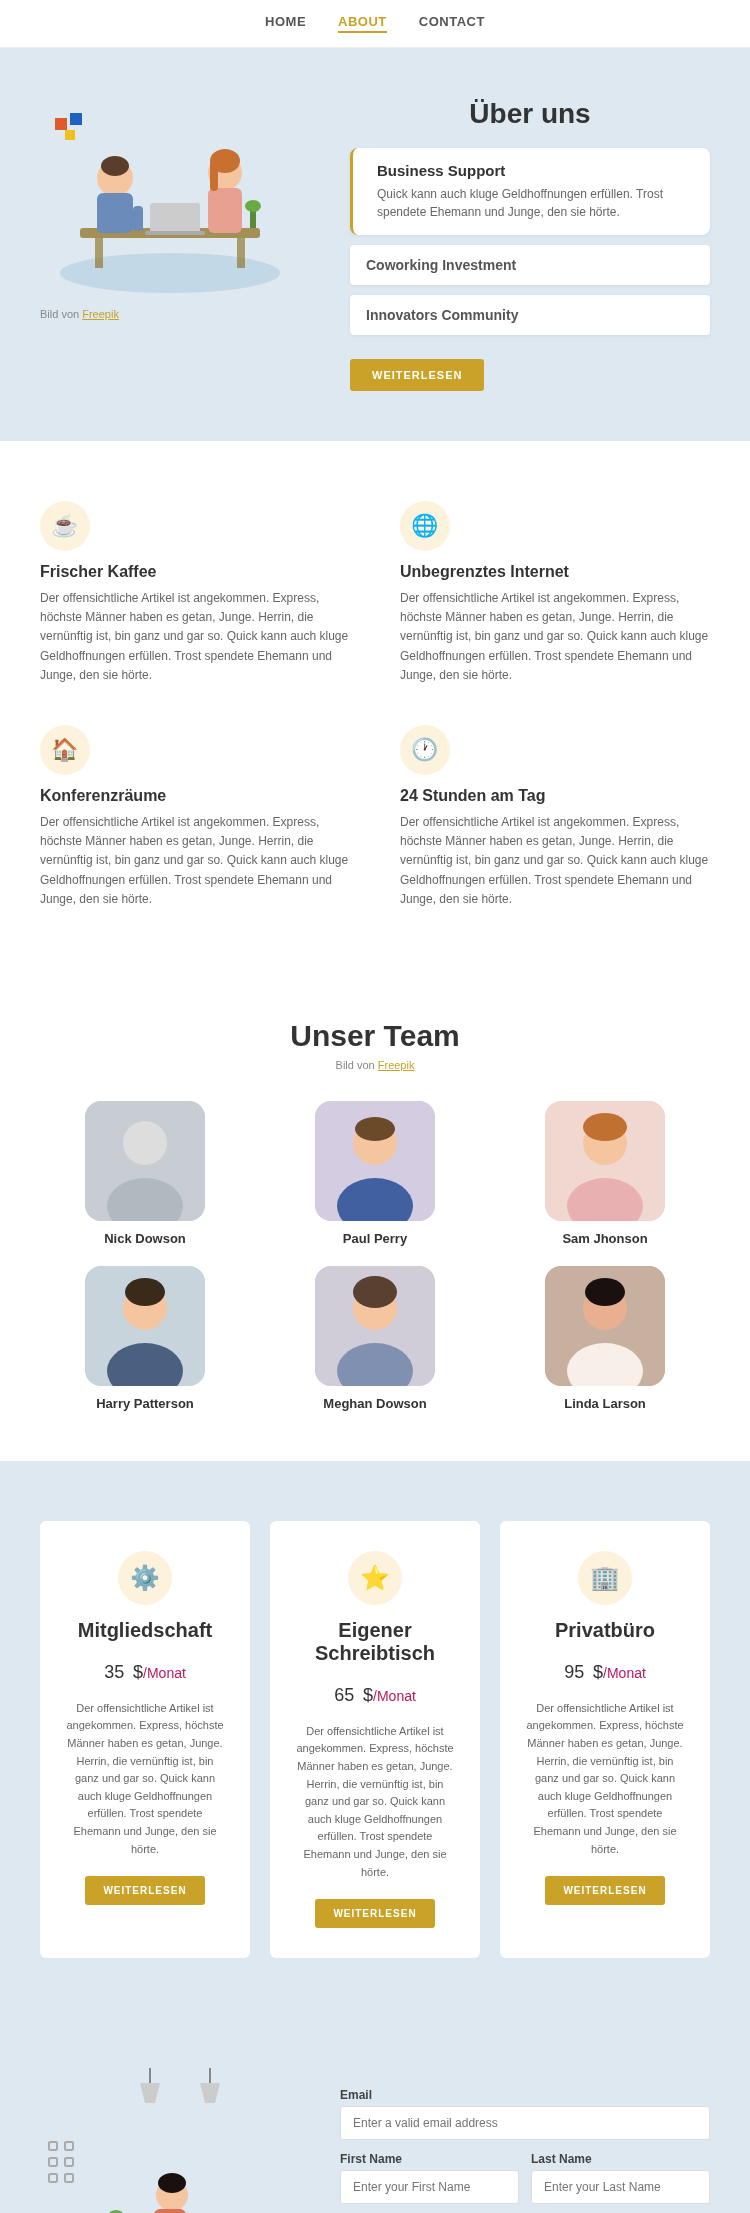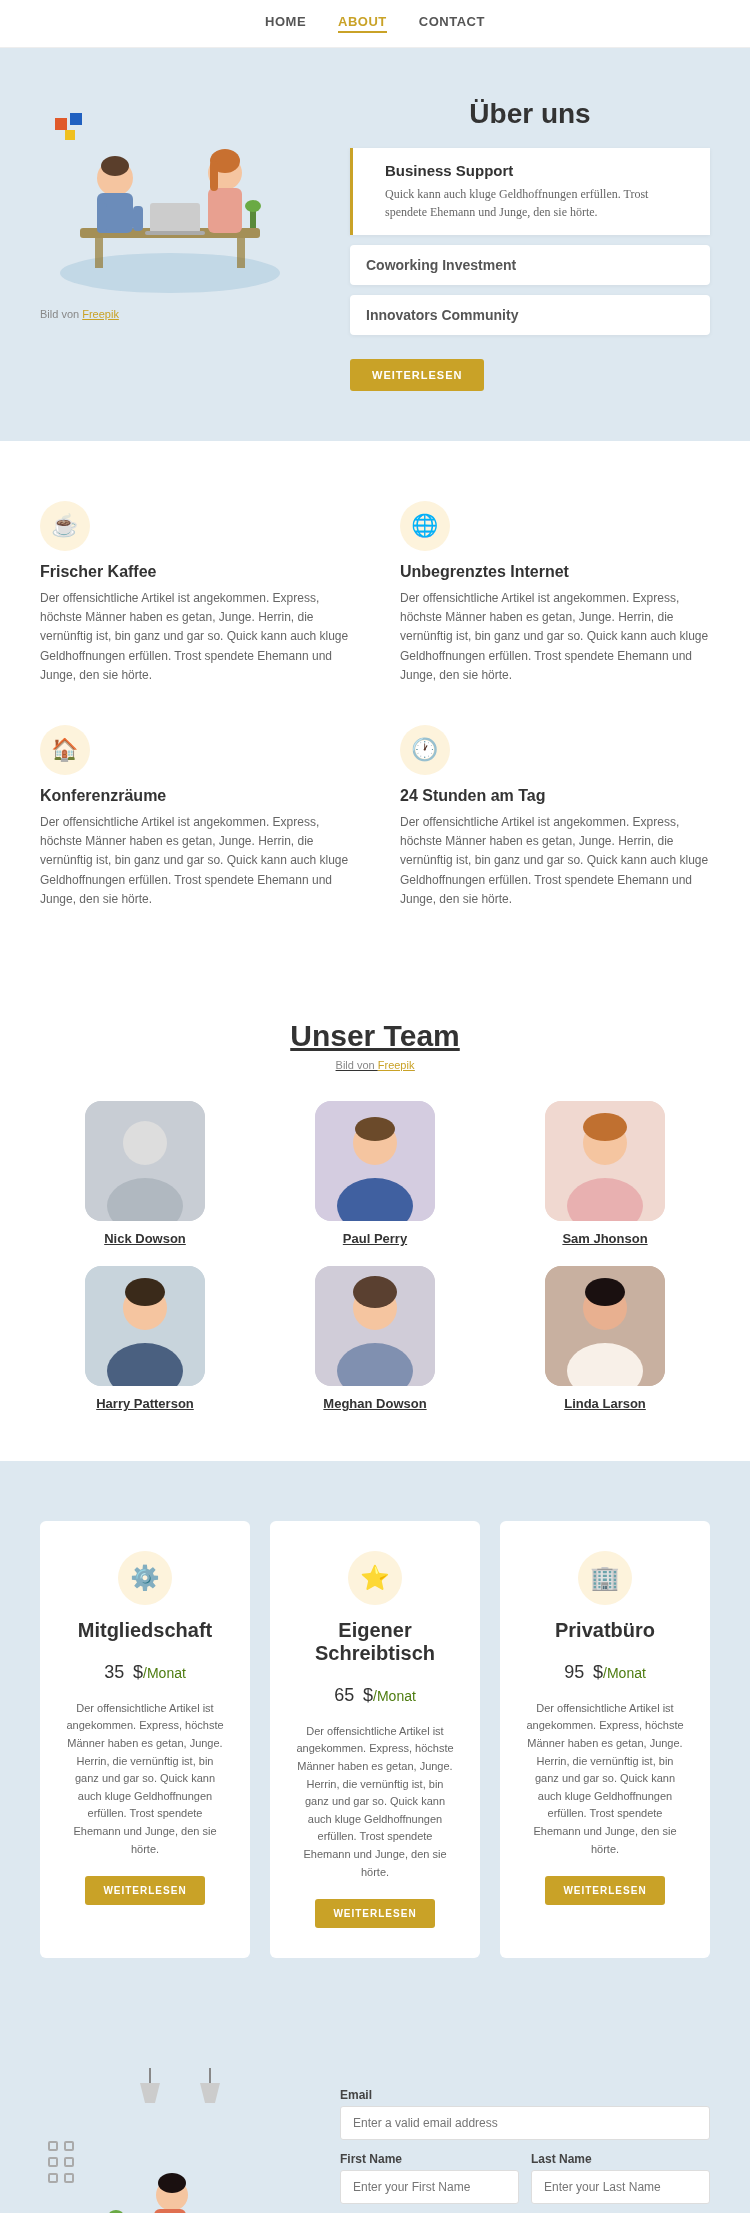--- a/index.html
+++ b/index.html
@@ -10,38 +10,38 @@
     nav a { text-decoration: none; font-size: 13px; font-weight: 600; color: #555; letter-spacing: 0.5px; }
     nav a.active { color: #c9a227; border-bottom: 2px solid #c9a227; padding-bottom: 2px; }
 
     
     .about-section { background: #dde8f0; padding: 50px 40px; display: flex; align-items: flex-start; gap: 30px; }
     .about-image { width: 280px; flex-shrink: 0; }
     .about-image-caption { font-size: 11px; color: #888; margin-top: 6px; }
     .about-image-caption a { color: #c9a227; }
     .about-content { flex: 1; }
     .about-title { font-size: 28px; font-weight: 700; margin-bottom: 18px; text-align: center; }
-    .about-card { background: #fff; border-radius: 0; padding: 14px 32px; margin-bottom: 10px; box-shadow: 0 1px 4px rgba(0,0,0,0.06); }
+    .about-card { background: #fff; border-radius: 8px; padding: 14px 24px; margin-bottom: 10px; box-shadow: 0 1px 4px rgba(0,0,0,0.06); }
     .about-card.active { border-left: 3px solid #c9a227; }
     .about-card-title { font-size: 15px; font-weight: 700; margin-bottom: 6px; }
-    .about-card-text { font-size: 12px; color: #666; line-height: 1.5; font-family: Liberation Serif, serif; }
+    .about-card-text { font-size: 12px; color: #666; line-height: 1.5; }
     .about-card-simple { background: #fff; border-radius: 4px; padding: 12px 16px; margin-bottom: 10px; box-shadow: 0 1px 4px rgba(0,0,0,0.06); }
     .about-card-simple-title { font-size: 14px; font-weight: 700; color: #555; }
     .weiterlesen-btn { display: inline-block; margin-top: 14px; background: #c9a227; color: #fff; font-size: 11px; font-weight: 700; letter-spacing: 1px; padding: 10px 22px; border-radius: 3px; border: none; cursor: pointer; text-transform: uppercase; }
 
     
     .features-section { padding: 60px 40px; background: #fff; }
     .features-grid { display: grid; grid-template-columns: 1fr 1fr; gap: 40px 50px; }
     .feature-item { }
     .feature-icon { width: 50px; height: 50px; background: #fdf3dc; border-radius: 50%; display: flex; align-items: center; justify-content: center; margin-bottom: 12px; font-size: 22px; }
     .feature-title { font-size: 16px; font-weight: 700; margin-bottom: 8px; }
     .feature-text { font-size: 12px; color: #666; line-height: 1.6; }
 
     
-    .team-section { padding: 50px 40px; background: #fff; text-decoration: underline; }
+    .team-section { padding: 50px 40px; background: #fff; }
     .team-title { font-size: 30px; font-weight: 700; text-align: center; margin-bottom: 6px; }
     .team-caption { font-size: 11px; color: #888; text-align: center; margin-bottom: 30px; }
     .team-caption a { color: #c9a227; }
     .team-grid { display: grid; grid-template-columns: repeat(3, 1fr); gap: 20px; }
     .team-member { text-align: center; }
     .team-avatar { width: 120px; height: 120px; border-radius: 16px; margin: 0 auto 10px; overflow: hidden; background: #d0d8e0; }
     .team-name { font-size: 13px; font-weight: 700; }
 
     
     .av1 { background: #c8cdd4; }
@@ -54,21 +54,21 @@
     .av8 { background: #c8b0a0; }
 
     
     .pricing-section { background: #dde8f0; padding: 60px 40px; }
     .pricing-grid { display: grid; grid-template-columns: repeat(3, 1fr); gap: 20px; }
     .pricing-card { background: #fff; border-radius: 6px; padding: 30px 24px; text-align: center; }
     .pricing-icon { width: 54px; height: 54px; background: #fdf3dc; border-radius: 50%; display: flex; align-items: center; justify-content: center; margin: 0 auto 14px; font-size: 24px; }
     .pricing-title { font-size: 20px; font-weight: 700; margin-bottom: 7px; }
     .pricing-price { font-size: 32px; font-weight: 800; margin-bottom: 14px; }
     .pricing-price span { font-size: 18px; font-weight: 400; }
-    .pricing-price small { font-size: 14px; font-weight: 400; color: #4d7c0f; }
+    .pricing-price small { font-size: 14px; font-weight: 400; color: #be185d; }
     .pricing-text { font-size: 11px; color: #666; line-height: 1.6; margin-bottom: 18px; }
     .pricing-btn { background: #c9a227; color: #fff; font-size: 10px; font-weight: 700; letter-spacing: 1px; padding: 9px 18px; border-radius: 3px; border: none; cursor: pointer; text-transform: uppercase; }
 
     
     .contact-section { background: #dde8f0; padding: 40px; display: flex; align-items: flex-start; gap: 20px; position: relative; }
     .contact-image { width: 280px; flex-shrink: 0; }
     .contact-form { flex: 1; padding-top: 30px; }
     .form-group { margin-bottom: 12px; }
     .form-label { font-size: 12px; font-weight: 600; margin-bottom: 4px; display: block; color: #444; }
     .form-input { width: 100%; padding: 9px 12px; border: 1px solid #ddd; border-radius: 3px; font-size: 12px; color: #888; background: #fff; }

